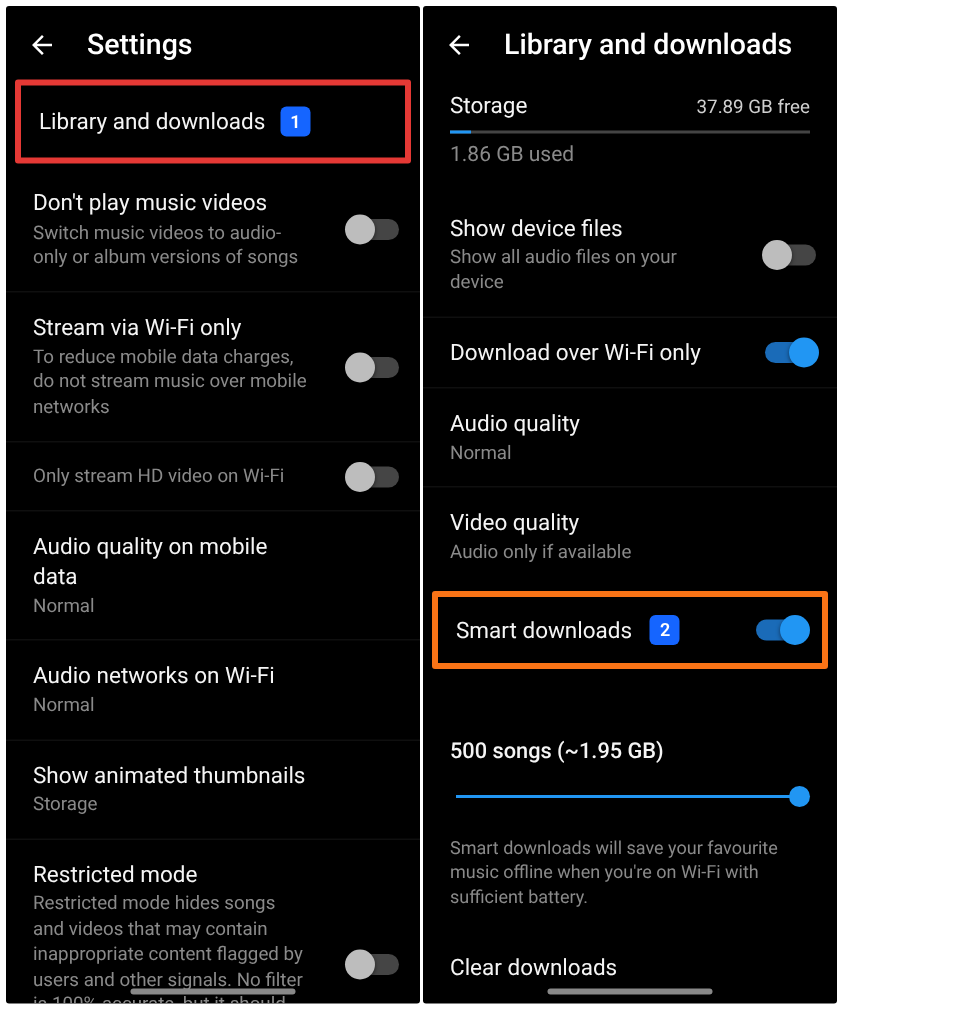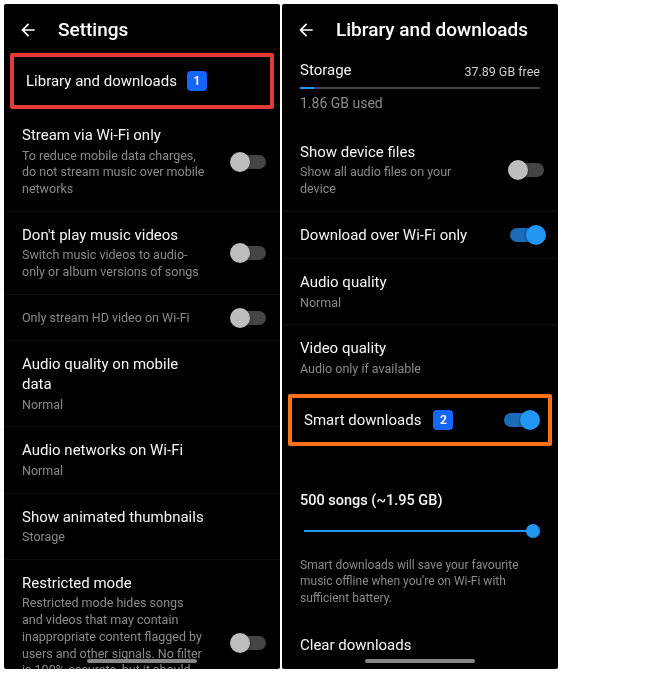--- a/index.html
+++ b/index.html
@@ -204,30 +204,30 @@
   </div>
 
   <div class="highlight">
     <div class="item-title" style="padding-right:0">
       <span>Library and downloads</span>
       <span class="badge">1</span>
     </div>
   </div>
 
   <div class="item">
+    <div class="item-title">Don't play music videos</div>
+    <div class="item-sub">Switch music videos to audio-only or album versions of songs</div>
+    <div class="toggle off">
+        <div class="knob"></div>
+      </div>
+  </div>
+
+  <div class="item">
     <div class="item-title">Stream via Wi-Fi only</div>
     <div class="item-sub">To reduce mobile data charges, do not stream music over mobile networks</div>
-    <div class="toggle off">
-        <div class="knob"></div>
-      </div>
-  </div>
-
-  <div class="item">
-    <div class="item-title">Don't play music videos</div>
-    <div class="item-sub">Switch music videos to audio-only or album versions of songs</div>
     <div class="toggle off">
         <div class="knob"></div>
       </div>
   </div>
 
   <div class="item">
     <div class="item-sub">Only stream HD video on Wi-Fi</div>
     <div class="toggle off">
         <div class="knob"></div>
       </div>

